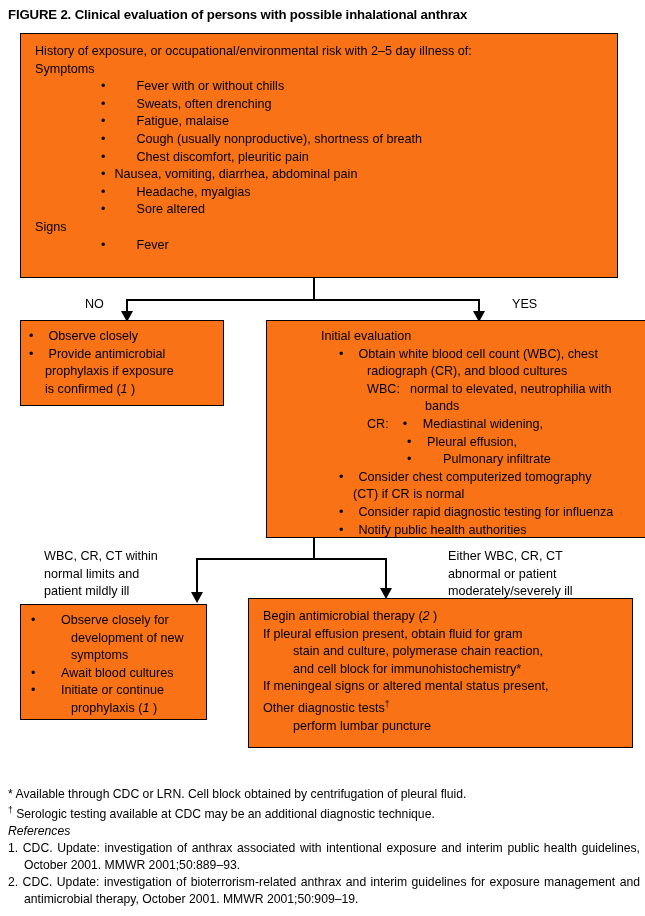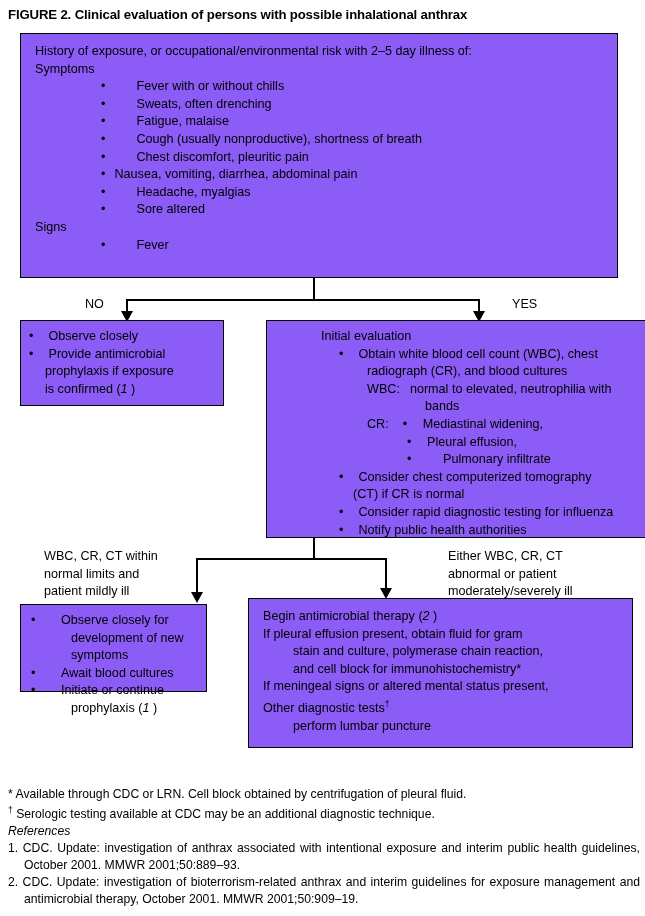--- a/index.html
+++ b/index.html
@@ -24,21 +24,21 @@
     font-weight: bold;
     letter-spacing: -0.15px;
     line-height: 16px;
     white-space: nowrap;
   }
 
   
   .box {
     border: 1.6px solid #000;
     box-sizing: border-box;
-    background: #8b5cf6;
+    background: #f97316;
   }
   .box-text {
     font-size: 12.6px;
     line-height: 17.6px;
     white-space: nowrap;
   }
 
   
   #box-history { left: 20px; top: 33px; width: 598px; height: 245px; }
   #box-history .inner { padding: 9px 0 0 14px; }
@@ -63,21 +63,21 @@
   #box-initial { left: 266px; top: 320px; width: 405px; height: 218px; padding-left: 44px; }
   #box-initial .inner { padding: 7px 0 0 10px; }
   #box-initial .lvl1 { padding-left: 18px; }
   #box-initial .lvl2 { padding-left: 46px; }
   #box-initial .lvl3 { padding-left: 46px; }
   #box-initial .lvl4 { padding-left: 104px; }
   #box-initial .lvl5 { padding-left: 86px; }
   #box-initial .hang2 { padding-left: 32px; }
 
   
-  #box-observe { left: 20px; top: 604px; width: 187px; height: 88px; }
+  #box-observe { left: 20px; top: 604px; width: 187px; height: 116px; }
   #box-observe .inner { padding: 7px 0 0 10px; }
   #box-observe .bul2 {
     display: inline-block; width: 30px; text-align: left;
   }
   #box-observe .hang { padding-left: 40px; }
 
   
   #box-begin { left: 248px; top: 598px; width: 385px; height: 150px; }
   #box-begin .inner { padding: 9px 0 0 14px; }
   #box-begin .hang { padding-left: 30px; }

